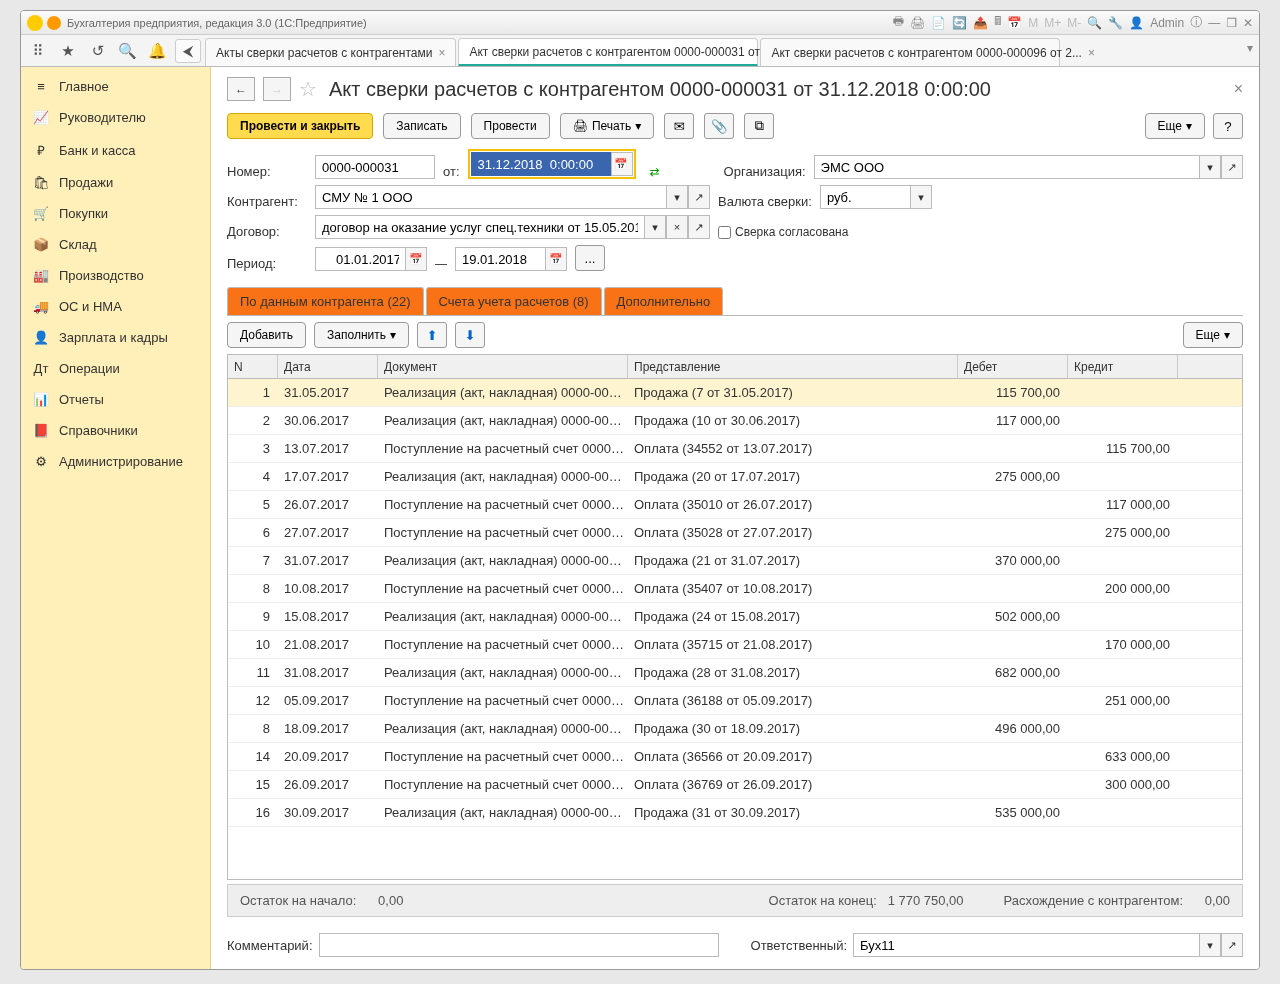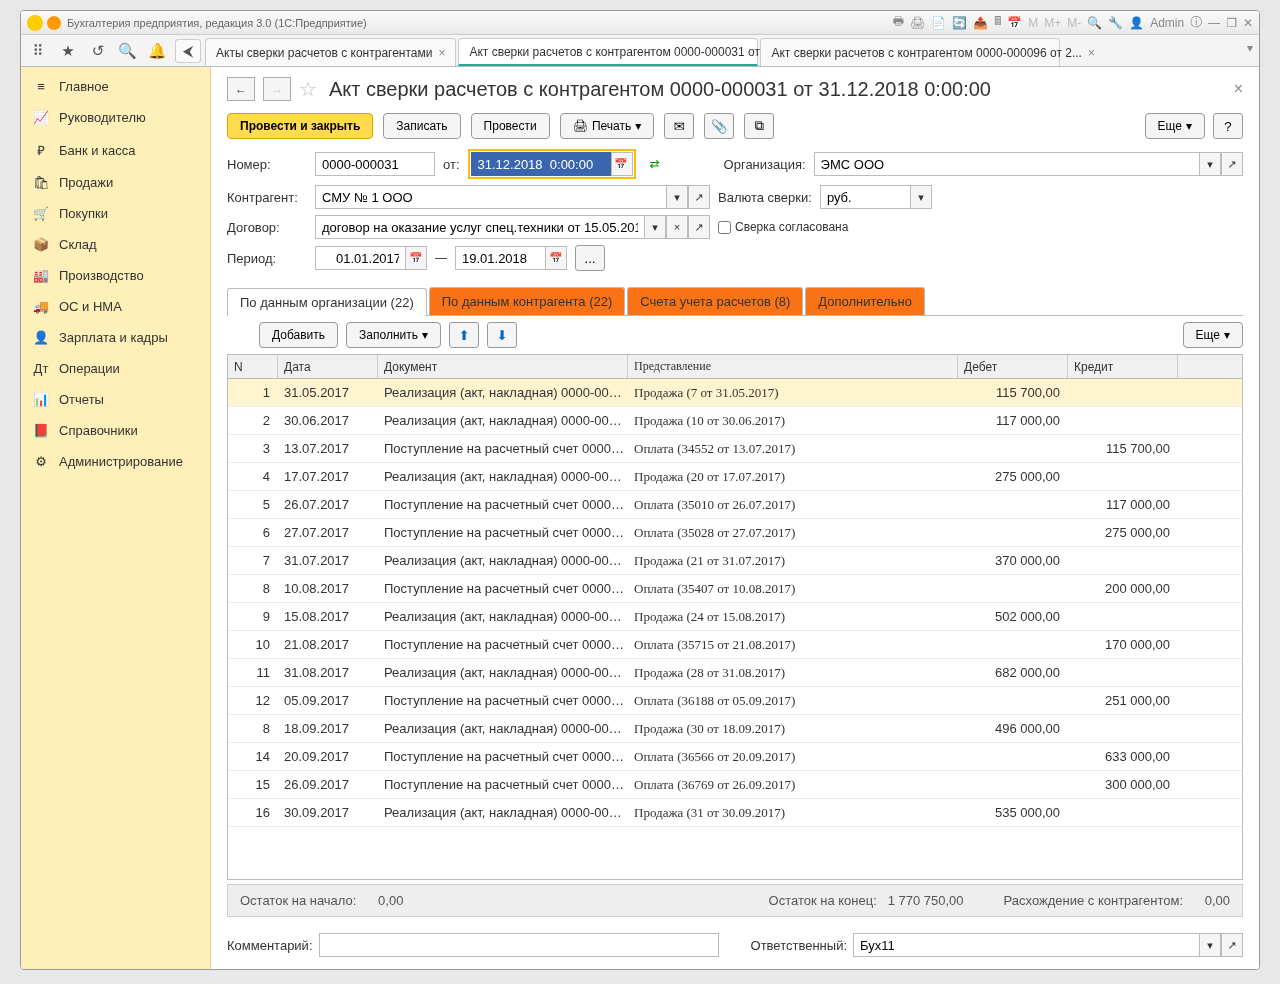--- a/index.html
+++ b/index.html
@@ -26,42 +26,42 @@
 .hd { display: flex; align-items: center; padding: 10px 16px 6px; gap: 8px; }
 .hd .bk, .hd .fw { width: 28px; height: 24px; border: 1px solid #aaa; background: #f5f5f5; text-align: center; line-height: 22px; cursor: pointer; }
 .hd .star { font-size: 20px; color: #bbb; cursor: pointer; }
 .hd h1 { font-size: 20px; font-weight: normal; margin-left: 4px; }
 .hd .clx { margin-left: auto; font-size: 16px; color: #888; cursor: pointer; }
 .tb { display: flex; align-items: center; padding: 6px 16px; gap: 10px; flex-wrap: wrap; }
 .btn { height: 26px; padding: 0 12px; border: 1px solid #999; background: #f5f5f5; border-radius: 4px; cursor: pointer; font-size: 12px; display: inline-flex; align-items: center; gap: 4px; }
 .btn.yel { background: #ffdb4d; border-color: #d4a800; font-weight: bold; }
 .ibtn { width: 30px; height: 26px; border: 1px solid #999; background: #f5f5f5; border-radius: 3px; cursor: pointer; display: inline-flex; align-items: center; justify-content: center; }
 .frm { padding: 4px 16px; }
-.frow { display: flex; align-items: center; margin-bottom: 6px; gap: 8px; }
+.frow { display: flex; align-items: flex-end; margin-bottom: 6px; gap: 8px; }
 .lbl { font-size: 13px; }
 .inp { height: 24px; border: 1px solid #bbb; padding: 0 6px; font-size: 13px; background: #fff; }
 .inpg { display: flex; }
 .inpg .inp { border-right: none; }
 .inpg .ib { width: 22px; height: 24px; border: 1px solid #bbb; background: #f5f5f5; display: flex; align-items: center; justify-content: center; cursor: pointer; font-size: 11px; }
 .datehl { border: 2px solid #f7c000; padding: 1px; display: inline-flex; }
 .datehl .inp { background: #3a66b0; color: #fff; border-color: #3a66b0; }
 .chk { display: flex; align-items: center; gap: 4px; }
 .dtabs { display: flex; margin: 6px 16px 0; border-bottom: 1px solid #bbb; }
 .dtab { padding: 6px 12px; border: 1px solid #bbb; border-bottom: none; background: #f97316; margin-right: 2px; border-radius: 3px 3px 0 0; cursor: pointer; font-size: 13px; }
 .dtab.act { background: #fff; position: relative; top: 1px; }
-.tools2 { display: flex; align-items: flex-end; padding: 6px 16px; gap: 8px; margin-left: 32px; }
+.tools2 { display: flex; align-items: flex-end; padding: 6px 16px; gap: 8px; }
 .grid { flex: 1; margin: 0 16px; border: 1px solid #bbb; overflow: hidden; display: flex; flex-direction: column; }
 .ghd { display: flex; background: #f0f0f0; border-bottom: 1px solid #bbb; height: 24px; align-items: center; font-size: 12px; }
 .gbody { flex: 1; overflow-y: scroll; }
 .gr { display: flex; height: 28px; align-items: center; border-bottom: 1px solid #eee; font-size: 13px; }
 .gr.sel { background: #fff4d0; }
 .c1 { width: 50px; text-align: right; padding-right: 8px; }
 .c2 { width: 100px; padding-left: 6px; }
 .c3 { width: 250px; padding-left: 6px; overflow: hidden; text-overflow: ellipsis; white-space: nowrap; }
-.c4 { width: 330px; padding-left: 6px; overflow: hidden; text-overflow: ellipsis; white-space: nowrap; font-family: Liberation Serif, serif; }
+.c4 { width: 330px; padding-left: 6px; overflow: hidden; text-overflow: ellipsis; white-space: nowrap; }
 .c5 { width: 110px; text-align: right; padding-right: 8px; }
 .c6 { width: 110px; text-align: right; padding-right: 8px; }
 .ghd > div { border-right: 1px solid #ccc; padding-left: 6px; display: flex; align-items: center; height: 100%; }
 .ghd .c1, .ghd .c5, .ghd .c6 { justify-content: flex-start; text-align: left; padding-left: 6px; padding-right: 0; }
 .ftr { margin: 4px 16px 8px; padding: 8px 12px; background: #eee; border: 1px solid #ccc; display: flex; font-size: 13px; color: #555; gap: 40px; }
 .cmt { padding: 8px 16px 12px; display: flex; align-items: center; gap: 6px; }
 </style>
 </head>
 <body>
 
@@ -258,21 +258,20 @@
           <span>—</span>
           <div class="inpg">
             <input class="inp" style="width: 90px;" value="19.01.2018">
             <div class="ib">📅</div>
           </div>
           <button class="ibtn">...</button>
         </div>
       </div>
 
       <div class="dtabs" id="dtabs">
-          <div class="dtab act">По данным организации (22)</div>
           <div class="dtab">По данным контрагента (22)</div>
           <div class="dtab">Счета учета расчетов (8)</div>
           <div class="dtab">Дополнительно</div>
         </div>
 
       <div class="tools2">
         <button class="btn">Добавить</button>
         <button class="btn"><span>Заполнить</span> ▾</button>
         <button class="ibtn" style="color:#06c">⬆</button>
         <button class="ibtn" style="color:#06c">⬇</button>

